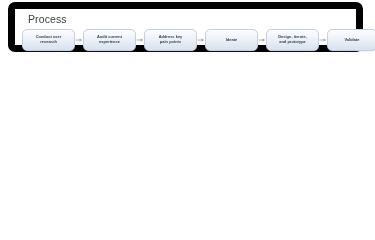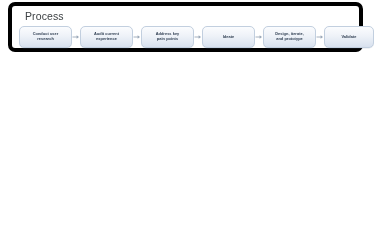--- a/index.html
+++ b/index.html
@@ -15,21 +15,21 @@
   }
 
   .card {
     position: absolute;
     left: 8px;
     top: 2px;
     width: 355px;
     height: 50px;
     box-sizing: border-box;
     background: #ffffff;
-    border: 4px solid #000000;
+    border: 7px solid #000000;
     border-radius: 7px;
   }
 
   .card-title {
     position: absolute;
     left: 13px;
     top: 4px;
     font-size: 10.5px;
     line-height: 12px;
     color: #3c4043;

